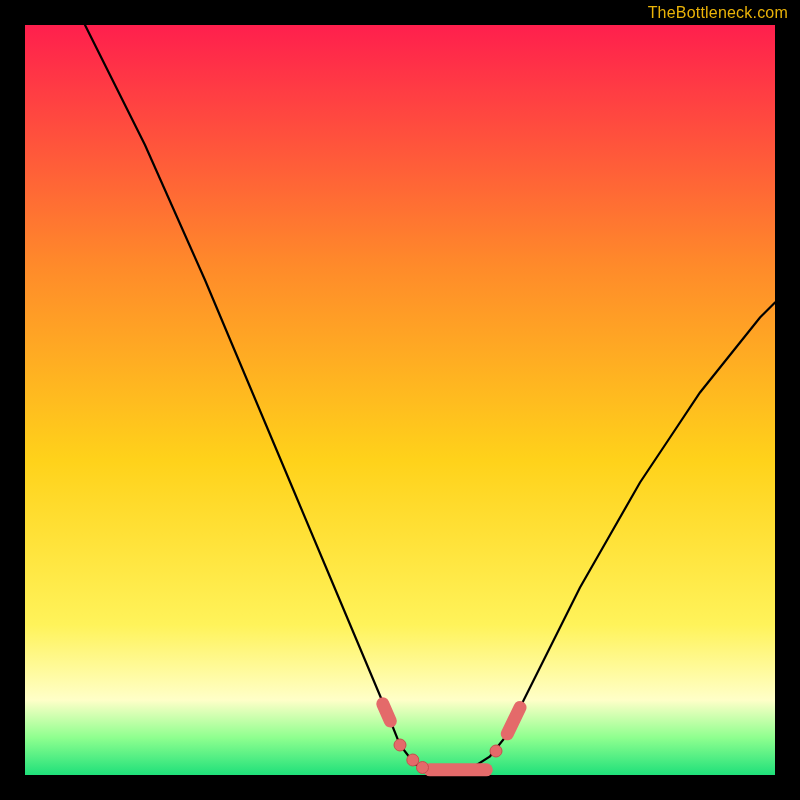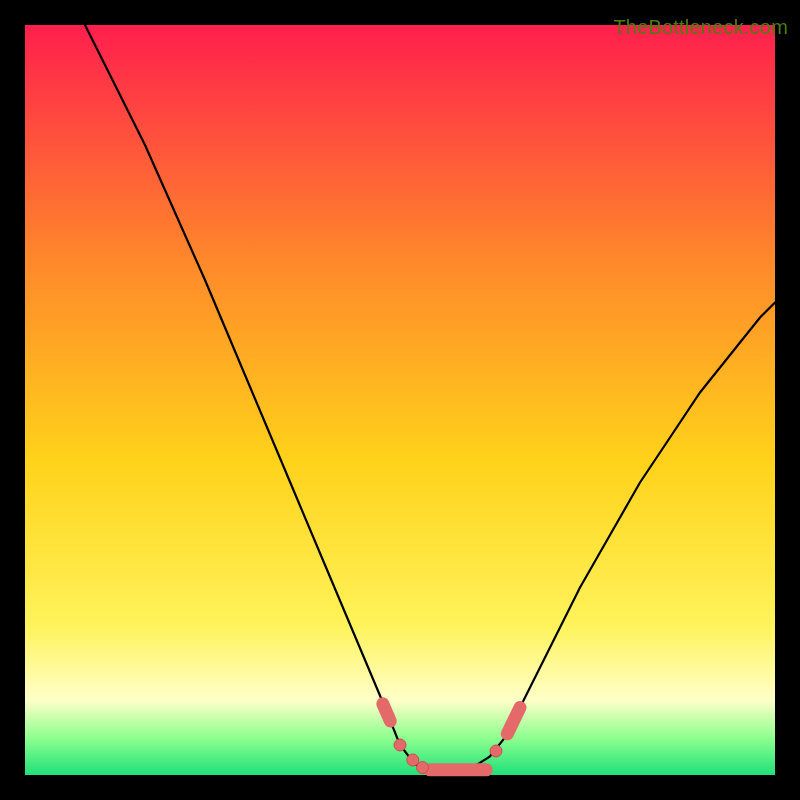--- a/index.html
+++ b/index.html
@@ -18,24 +18,24 @@
     width: 750px;
     height: 750px;
     box-sizing: border-box;
   }
   .gradient {
     position: absolute;
     left: 0; top: 0; right: 0; bottom: 0;
   }
   .watermark {
     position: absolute;
-    top: 16px;
+    top: 4px;
     right: 12px;
-    color: #4d7c0f;
-    font-size: 20px;
+    color: #eab308;
+    font-size: 16px;
     font-weight: 500;
     letter-spacing: 0.2px;
   }
   svg.curve {
     position: absolute;
     left: 0; top: 0;
     width: 750px;
     height: 750px;
     overflow: visible;
   }

